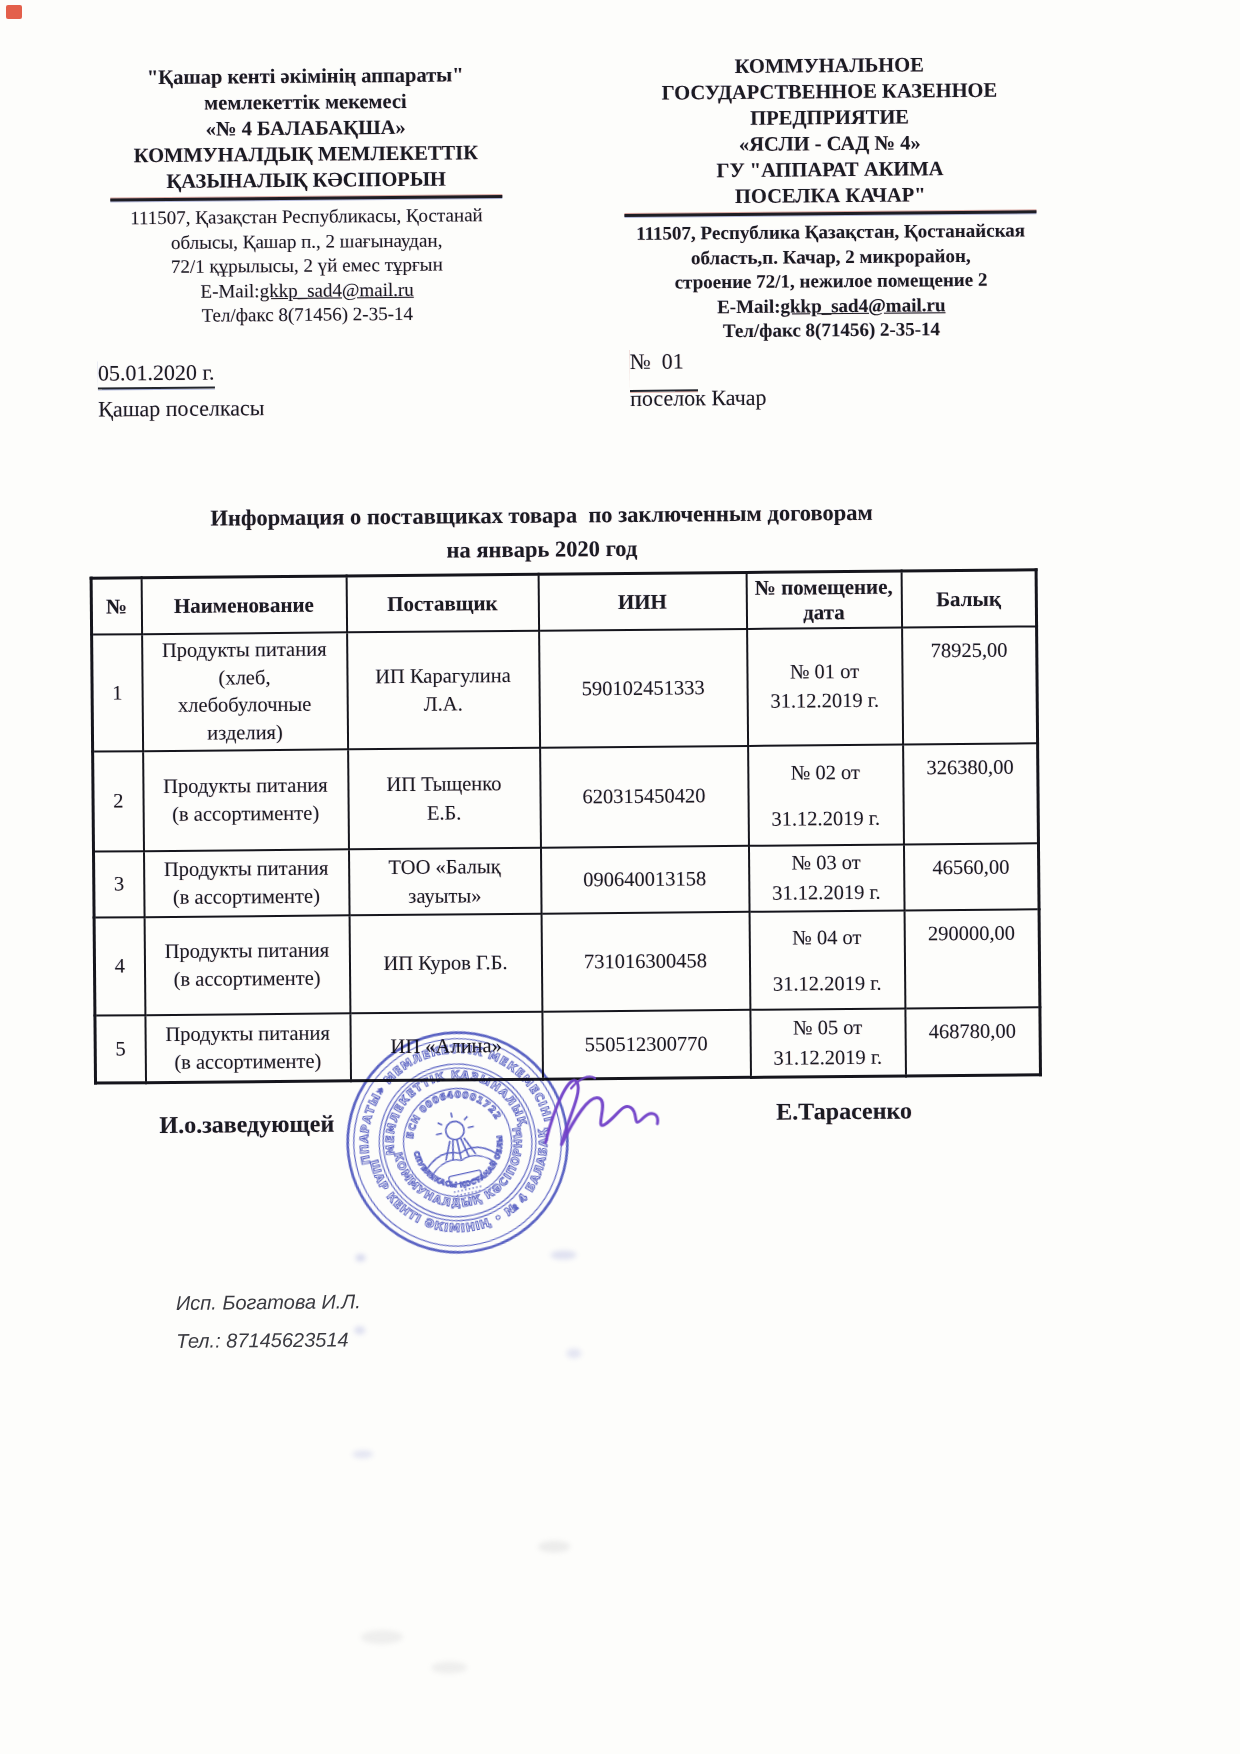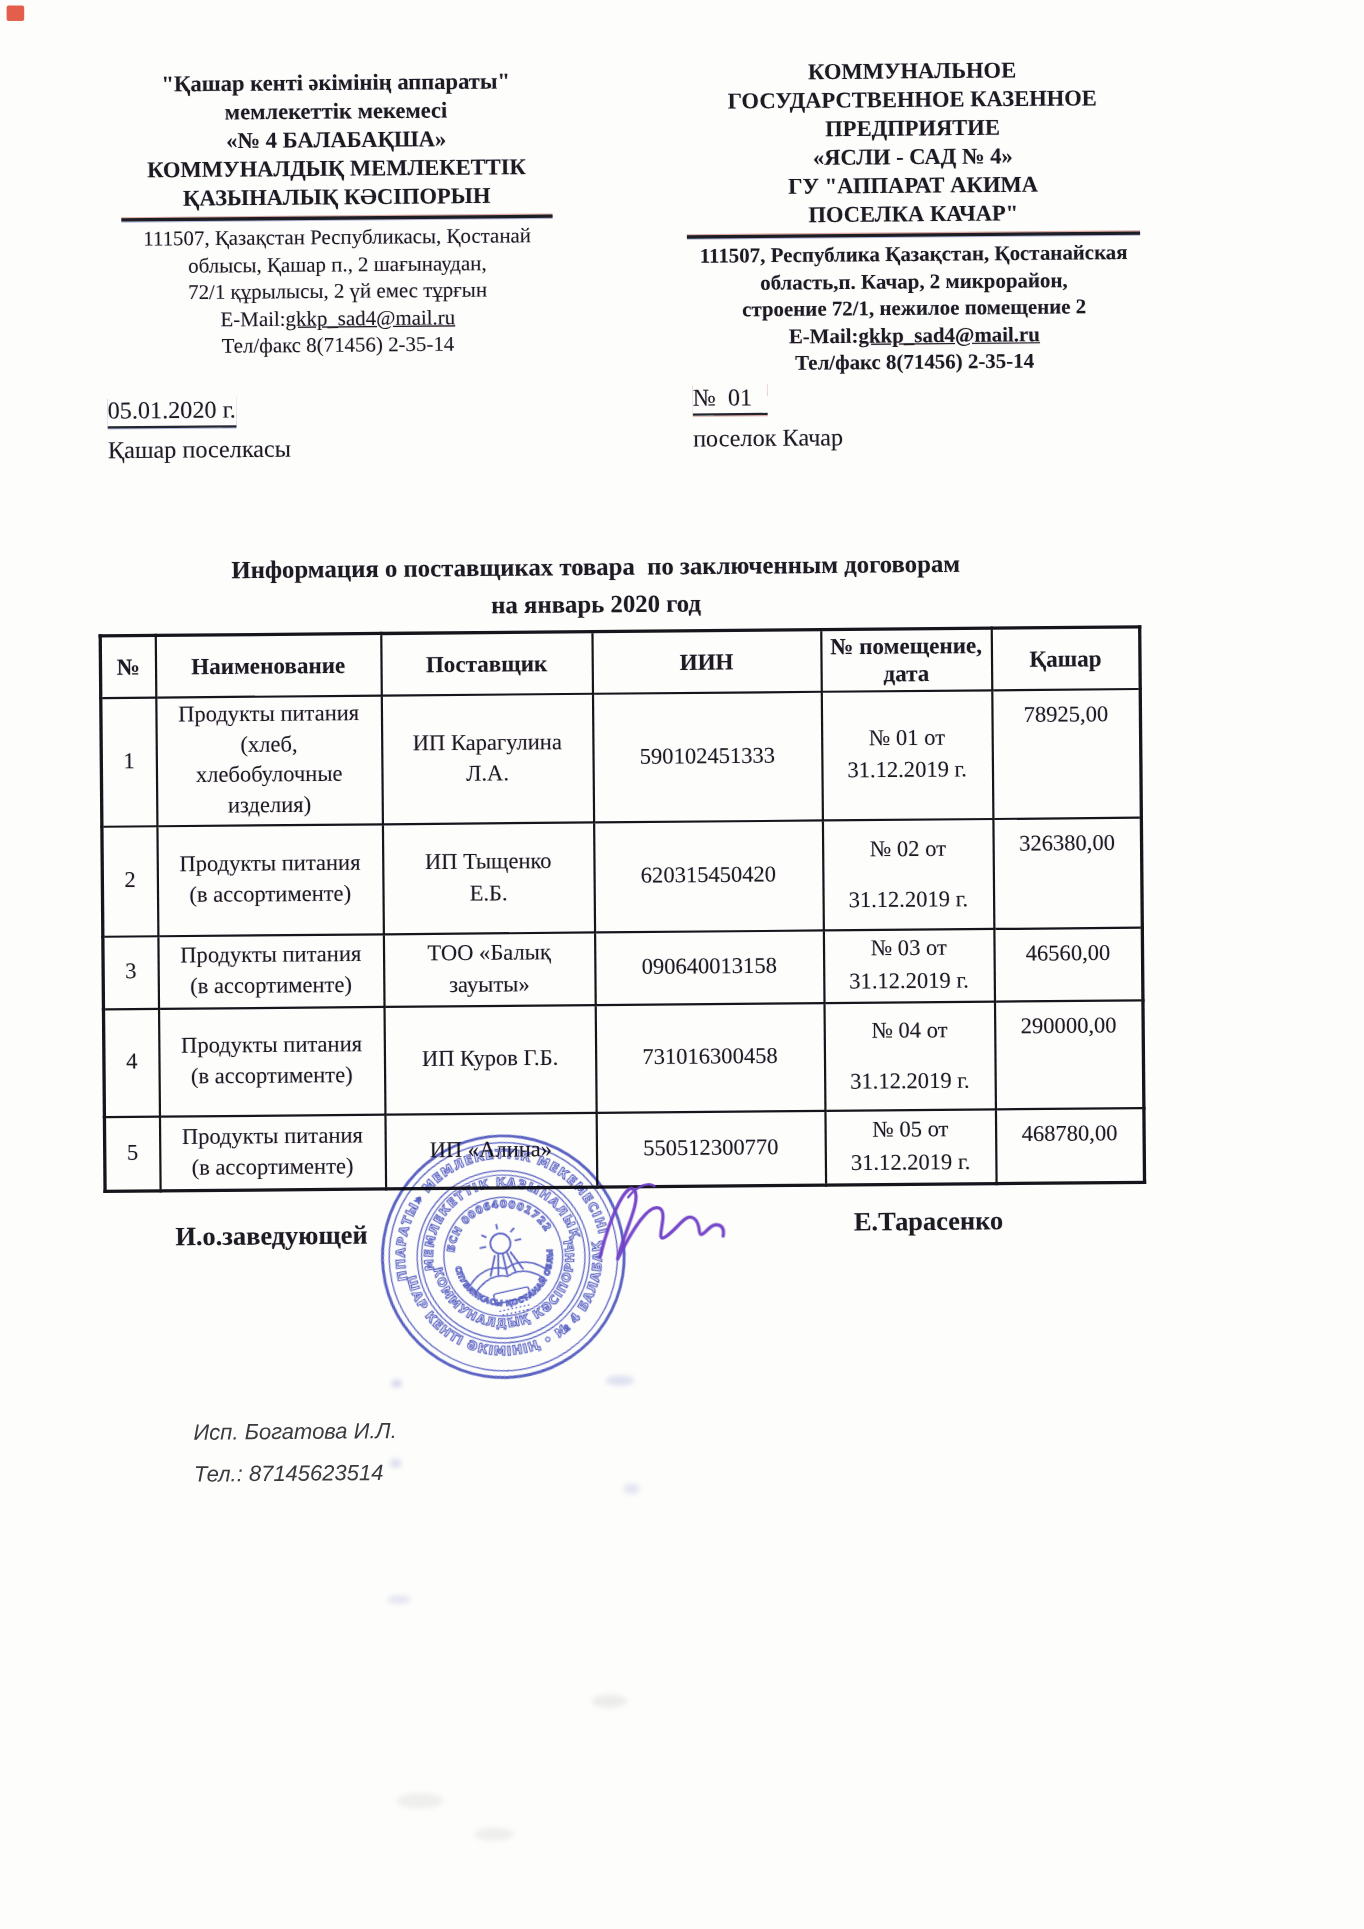--- a/index.html
+++ b/index.html
@@ -23,21 +23,21 @@
   .lh-addr-line{font-size:19px;line-height:24.5px;}
   .lh-right .lh-addr-line{font-weight:bold;}
   .u{text-decoration:underline;}
 
   
   .meta-date{position:absolute;left:100px;top:356px;font-size:22px;
     border-bottom:2.5px solid #23262e;padding-bottom:1px;
     box-shadow:0 1px 0 rgba(60,80,180,.4);}
   .meta-place-kk{position:absolute;left:100px;top:392px;font-size:22px;}
   .meta-num{position:absolute;left:632px;top:349px;font-size:22px;white-space:pre;
-    border-bottom:2.5px solid #23262e;padding-bottom:1px;padding-right:14px;
+    border-bottom:2.5px solid #23262e;padding-bottom:15px;padding-right:14px;
     box-shadow:0 1px 0 rgba(170,45,35,.4);}
   .meta-place-ru{position:absolute;left:632px;top:386px;font-size:22px;}
 
   
   .doc-title{position:absolute;left:70px;top:498px;width:945px;text-align:center;
     font-weight:bold;font-size:22.5px;line-height:34px;}
   .doc-title .l1{white-space:pre;}
 
   
   table.supp{position:absolute;left:90px;top:572px;border-collapse:collapse;
@@ -147,21 +147,21 @@
           <col class="c-sum">
       </colgroup>
       <thead>
         <tr class="hrow">
           <th>№</th>
           <th>Наименование</th>
           <th>Поставщик</th>
           <th>ИИН</th>
           <th class="pre">№ помещение,
 дата</th>
-          <th>Қашар</th>
+          <th>Балық</th>
         </tr>
       </thead>
       <tbody>
         <tr class="r1">
           <td>1</td>
           <td class="pre col-name">Продукты питания
 (хлеб,
 хлебобулочные
 изделия)</td>
           <td class="pre col-supp">ИП Карагулина

